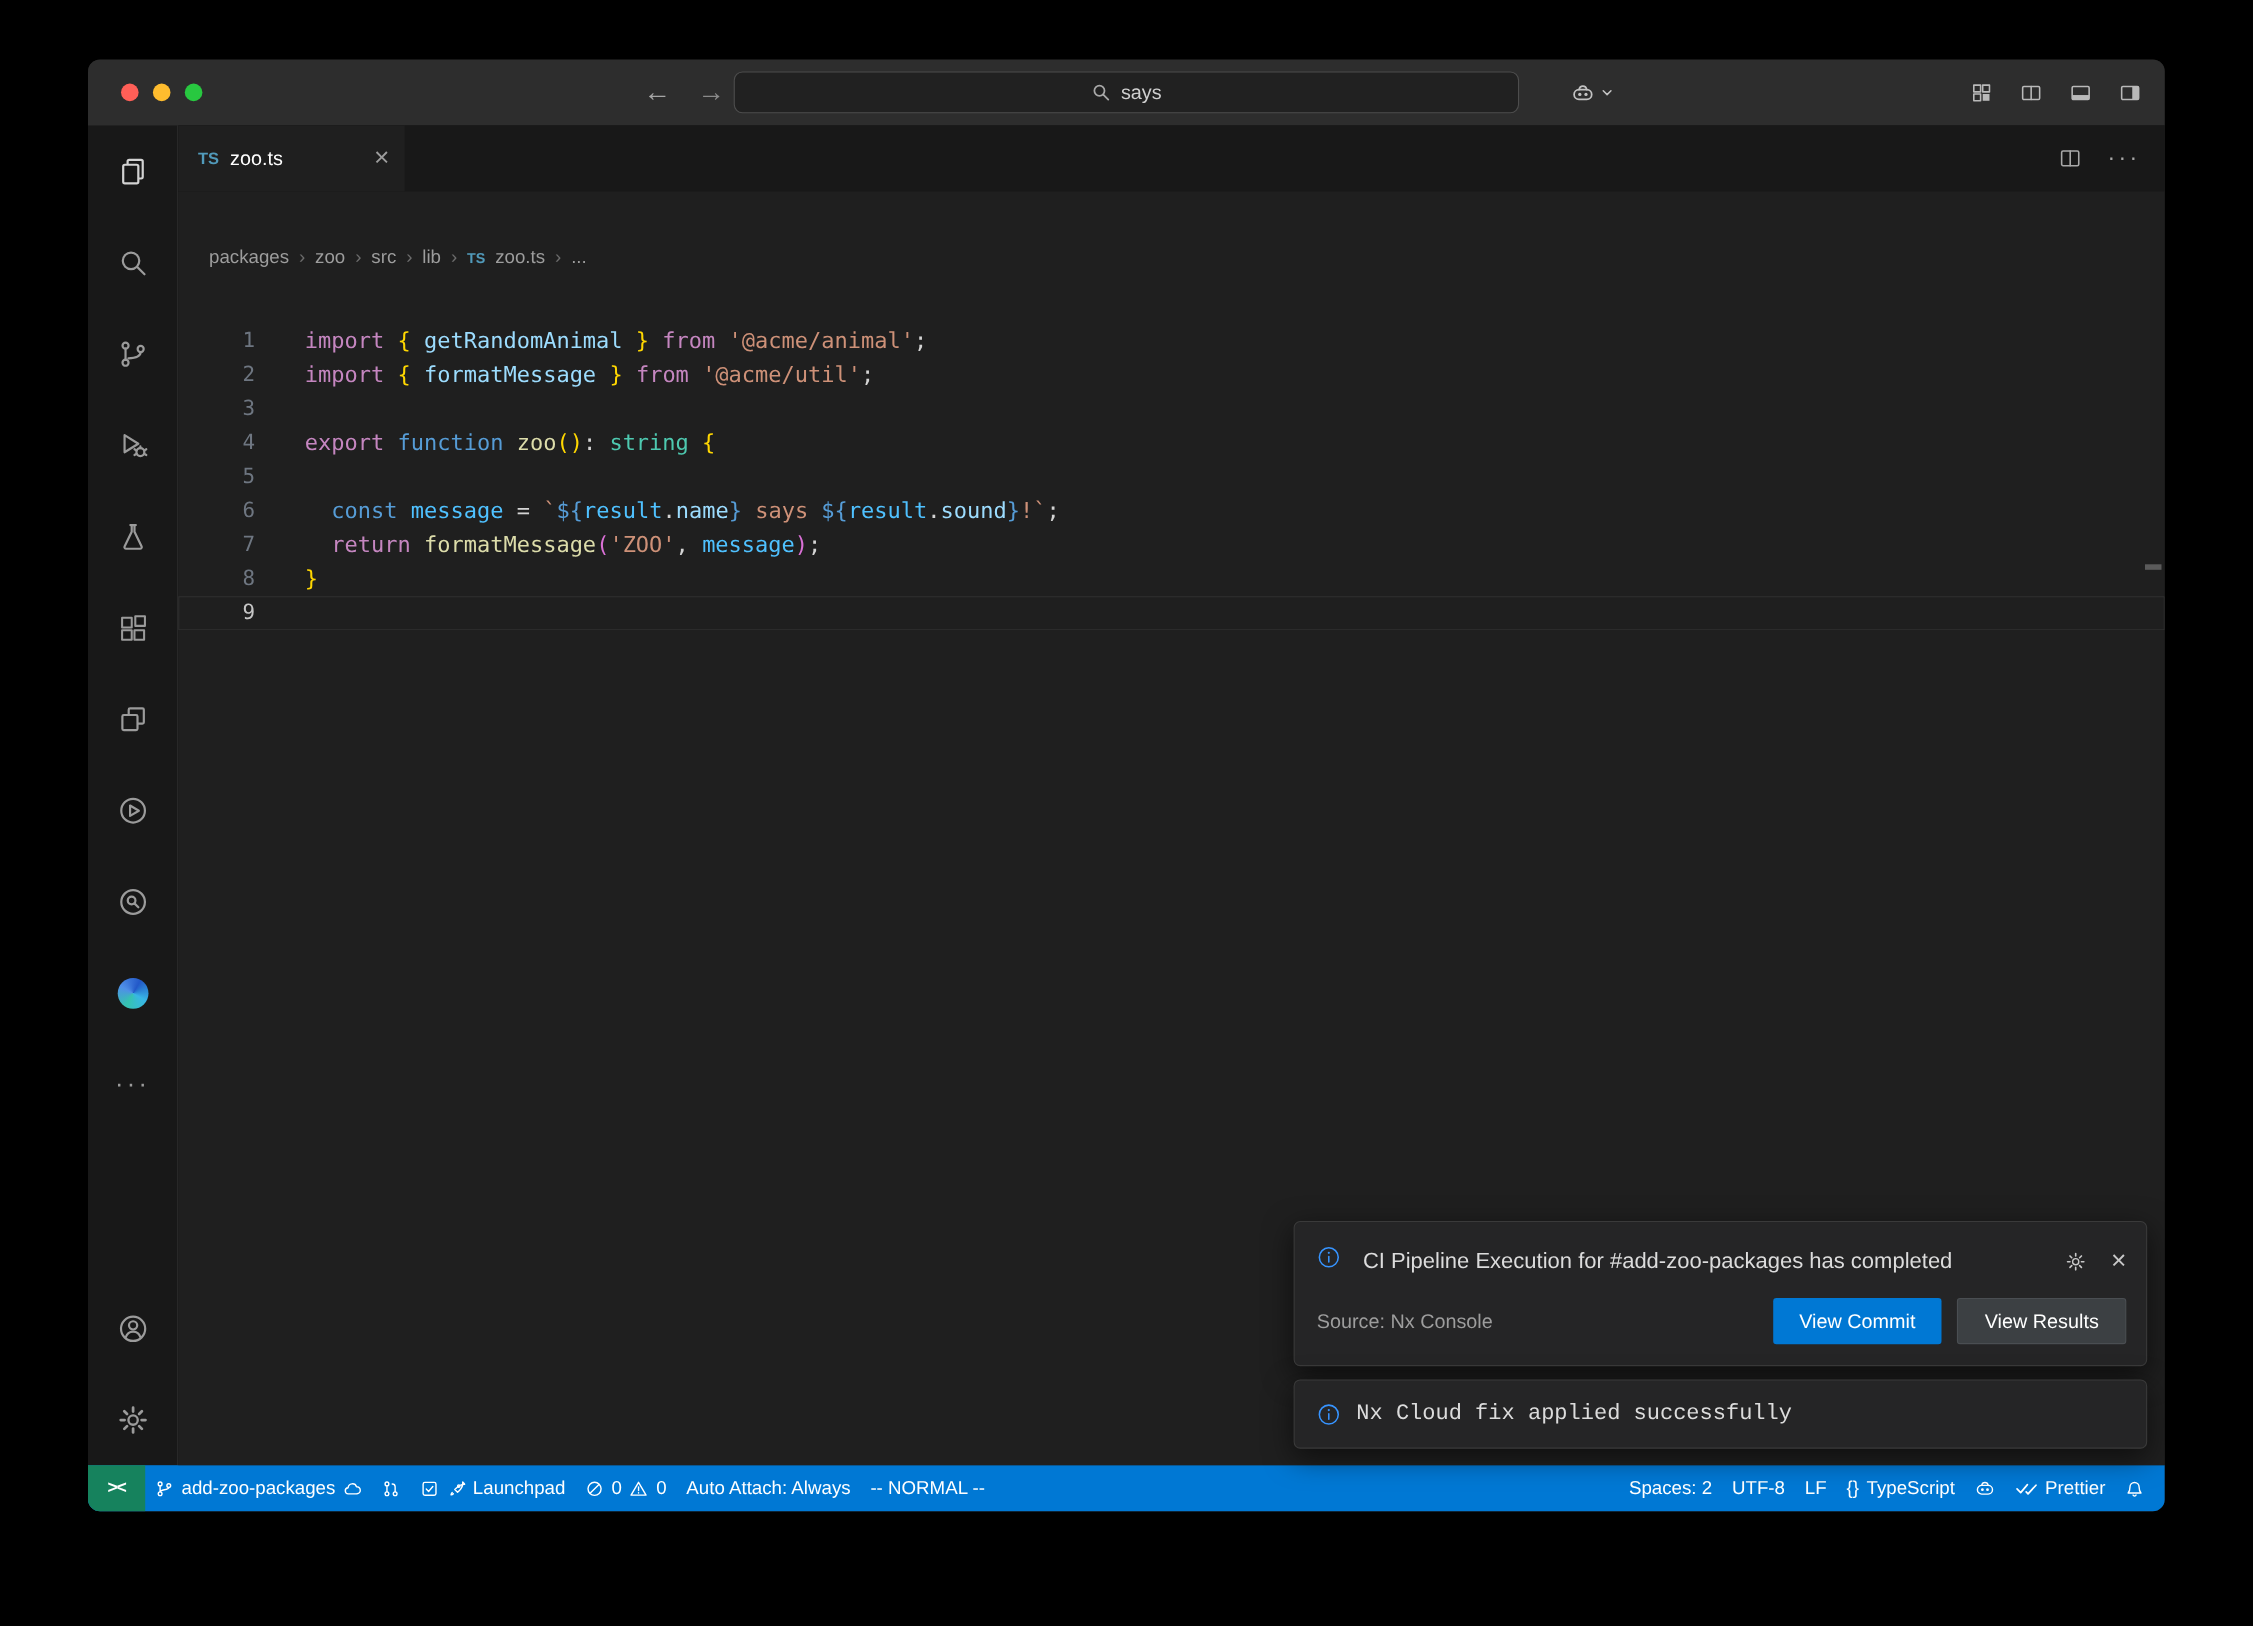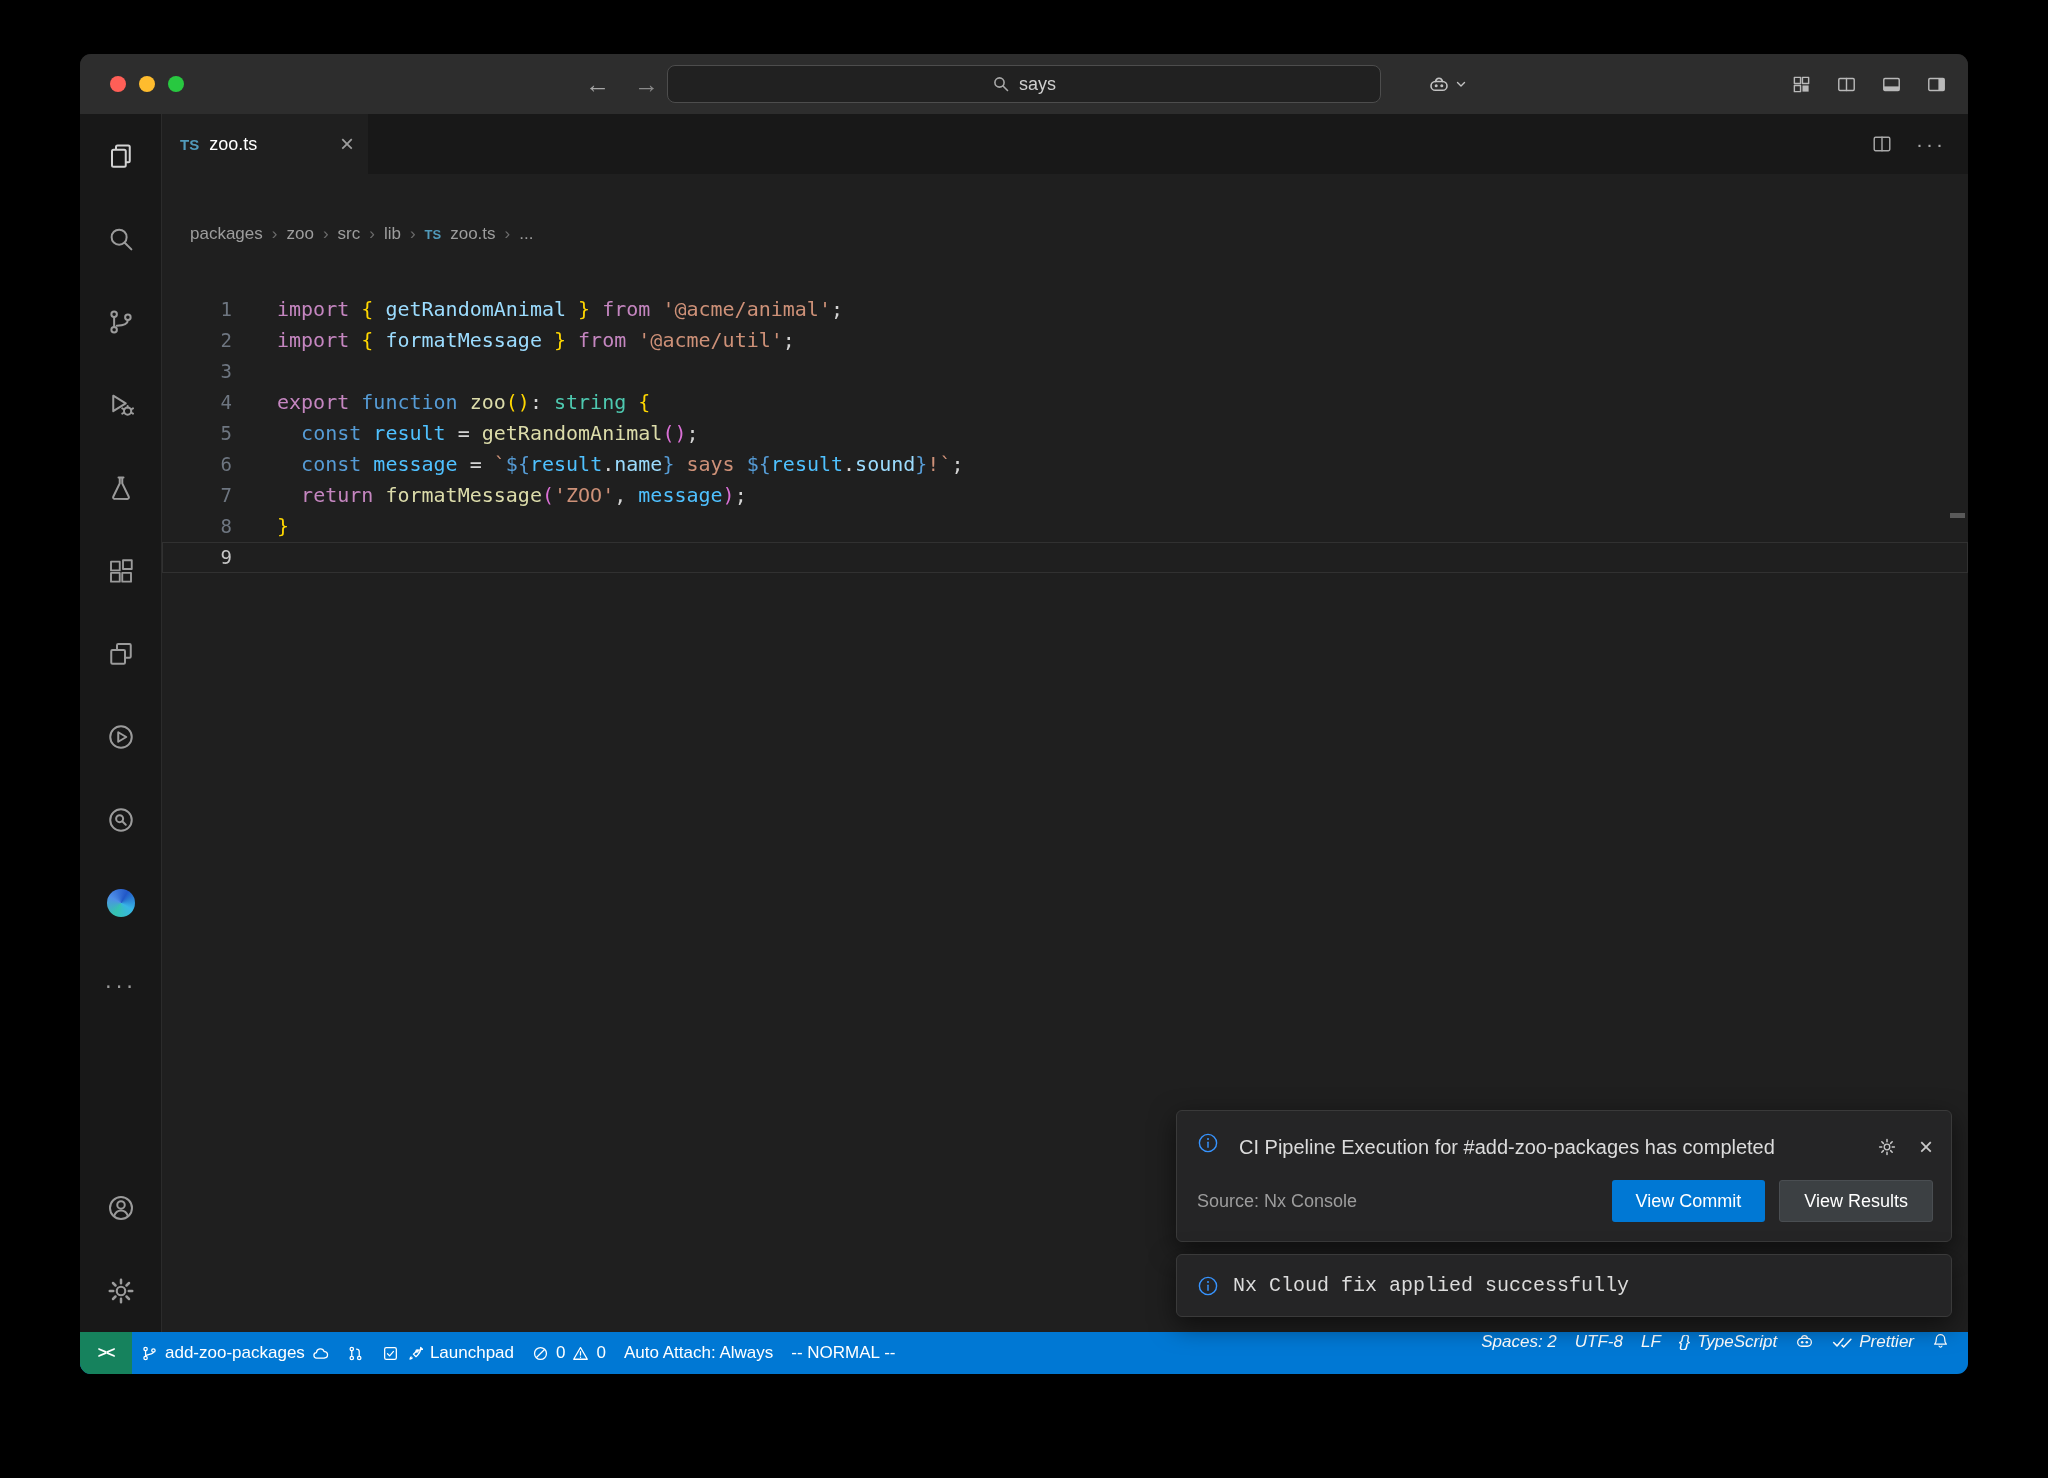--- a/index.html
+++ b/index.html
@@ -52,21 +52,21 @@
   .lc { padding-left:45px; white-space:pre; color:#d4d4d4; }
   .tk-kw{color:#C586C0}.tk-kb{color:#569CD6}.tk-fn{color:#DCDCAA}.tk-vr{color:#4FC1FF}
   .tk-pr{color:#9CDCFE}.tk-ty{color:#4EC9B0}.tk-st{color:#CE9178}.tk-pu{color:#D4D4D4}
   .tk-b1{color:#FFD700}.tk-b2{color:#DA70D6}.tk-td{color:#569CD6}
   .ruler-mark { position:absolute; right:3px; top:219px; width:15px; height:5px; background:#8a8a8a; opacity:.55; }
 
   
   .statusbar { flex:0 0 42px; background:#0078d4; display:flex; align-items:stretch; color:#fff; font-size:17px; }
   .sb-item { display:flex; align-items:center; gap:7px; padding:0 9px; white-space:nowrap; }
   .sb-remote { background:#16825d; width:52px; justify-content:center; padding:0; font-weight:bold; letter-spacing:-1px; font-size:16px; }
-  .sb-right { margin-left:auto; display:flex; align-items:flex-start; padding-right:10px;font-style:italic; }
+  .sb-right { margin-left:auto; display:flex; align-items:center; padding-right:10px; }
   .sb-item svg { display:block; }
 
   
   .notifs { position:absolute; right:16px; bottom:57px; width:776px; display:flex; flex-direction:column; gap:12px; z-index:20; }
   .notif { background:#252526; border:1px solid #3a3a3a; border-radius:6px; box-shadow:0 8px 26px rgba(0,0,0,.55); }
   .notif-head { display:flex; padding:21px 18px 4px 20px; gap:20px; align-items:flex-start; }
   .notif-msg { width:540px; color:#dcdcdc; font-size:20px; line-height:30px; }
   .notif-icons { margin-left:auto; display:flex; gap:22px; color:#c8c8c8; align-items:center; padding-top:3px; }
   .notif-close { font-size:24px; line-height:1; color:#c8c8c8; }
   .notif-foot { display:flex; align-items:center; padding:14px 18px 19px 20px; }
@@ -264,21 +264,20 @@
             <div class="code-line">
               <span class="ln">3</span>
               <span class="lc"></span>
             </div>
             <div class="code-line">
               <span class="ln">4</span>
               <span class="lc"><span class="tk-kw">export</span><span class="tk-pu"> </span><span class="tk-kb">function</span><span class="tk-pu"> </span><span class="tk-fn">zoo</span><span class="tk-b1">(</span><span class="tk-b1">)</span><span class="tk-pu">:</span><span class="tk-pu"> </span><span class="tk-ty">string</span><span class="tk-pu"> </span><span class="tk-b1">{</span></span>
             </div>
             <div class="code-line">
               <span class="ln">5</span>
-              <span class="lc"><span class="tk-pu">  </span><span class="tk-kb">const</span><span class="tk-pu"> </span><span class="tk-vr">result</span><span class="tk-pu"> </span><span class="tk-pu">=</span><span class="tk-pu"> </span><span class="tk-fn">getRandomAnimal</span><span class="tk-b2">(</span><span class="tk-b2">)</span><span class="tk-pu">;</span></span>
             </div>
             <div class="code-line">
               <span class="ln">6</span>
               <span class="lc"><span class="tk-pu">  </span><span class="tk-kb">const</span><span class="tk-pu"> </span><span class="tk-vr">message</span><span class="tk-pu"> </span><span class="tk-pu">=</span><span class="tk-pu"> </span><span class="tk-st">`</span><span class="tk-td">${</span><span class="tk-vr">result</span><span class="tk-pu">.</span><span class="tk-pr">name</span><span class="tk-td">}</span><span class="tk-st"> says </span><span class="tk-td">${</span><span class="tk-vr">result</span><span class="tk-pu">.</span><span class="tk-pr">sound</span><span class="tk-td">}</span><span class="tk-st">!`</span><span class="tk-pu">;</span></span>
             </div>
             <div class="code-line">
               <span class="ln">7</span>
               <span class="lc"><span class="tk-pu">  </span><span class="tk-kw">return</span><span class="tk-pu"> </span><span class="tk-fn">formatMessage</span><span class="tk-b2">(</span><span class="tk-st">'ZOO'</span><span class="tk-pu">,</span><span class="tk-pu"> </span><span class="tk-vr">message</span><span class="tk-b2">)</span><span class="tk-pu">;</span></span>
             </div>
             <div class="code-line">

